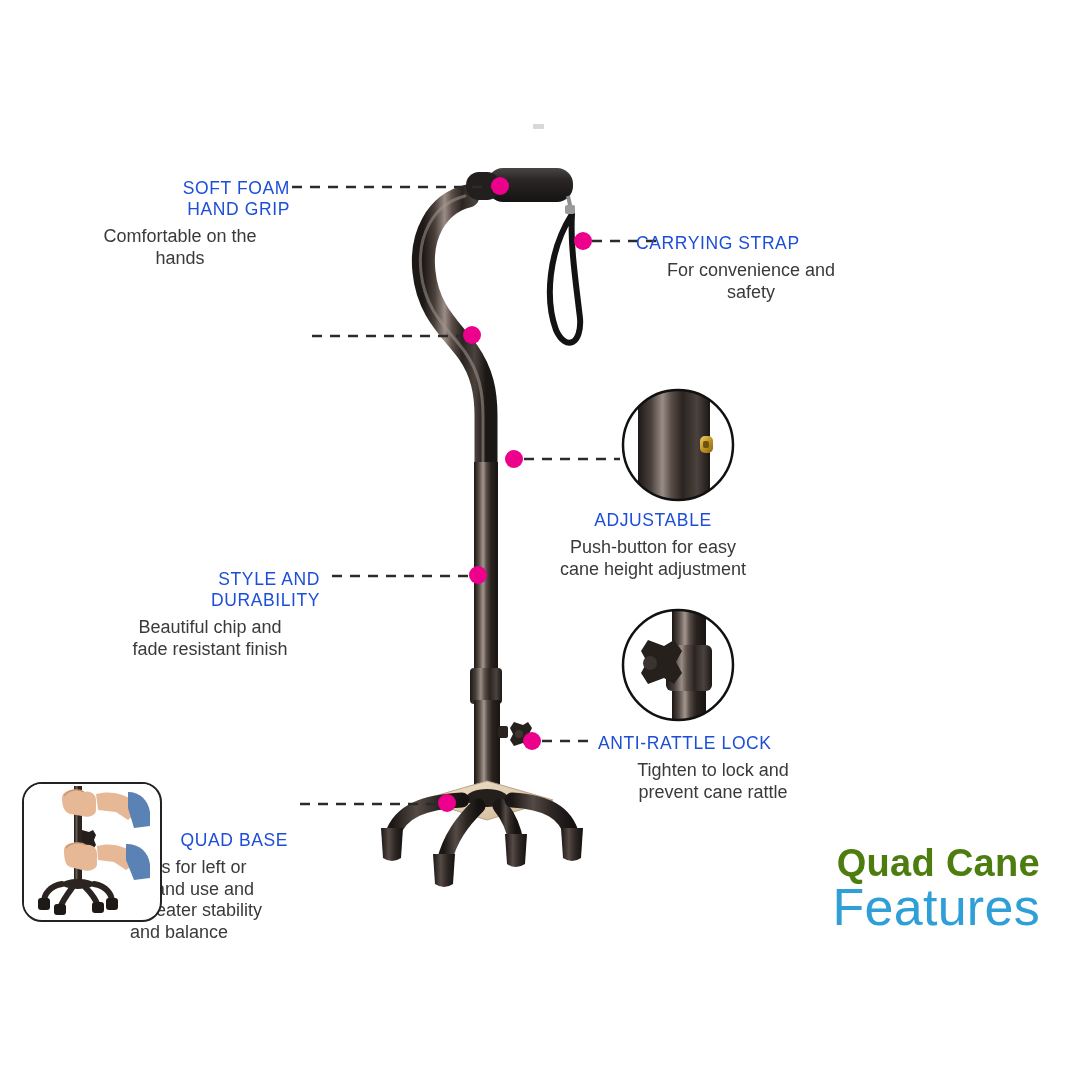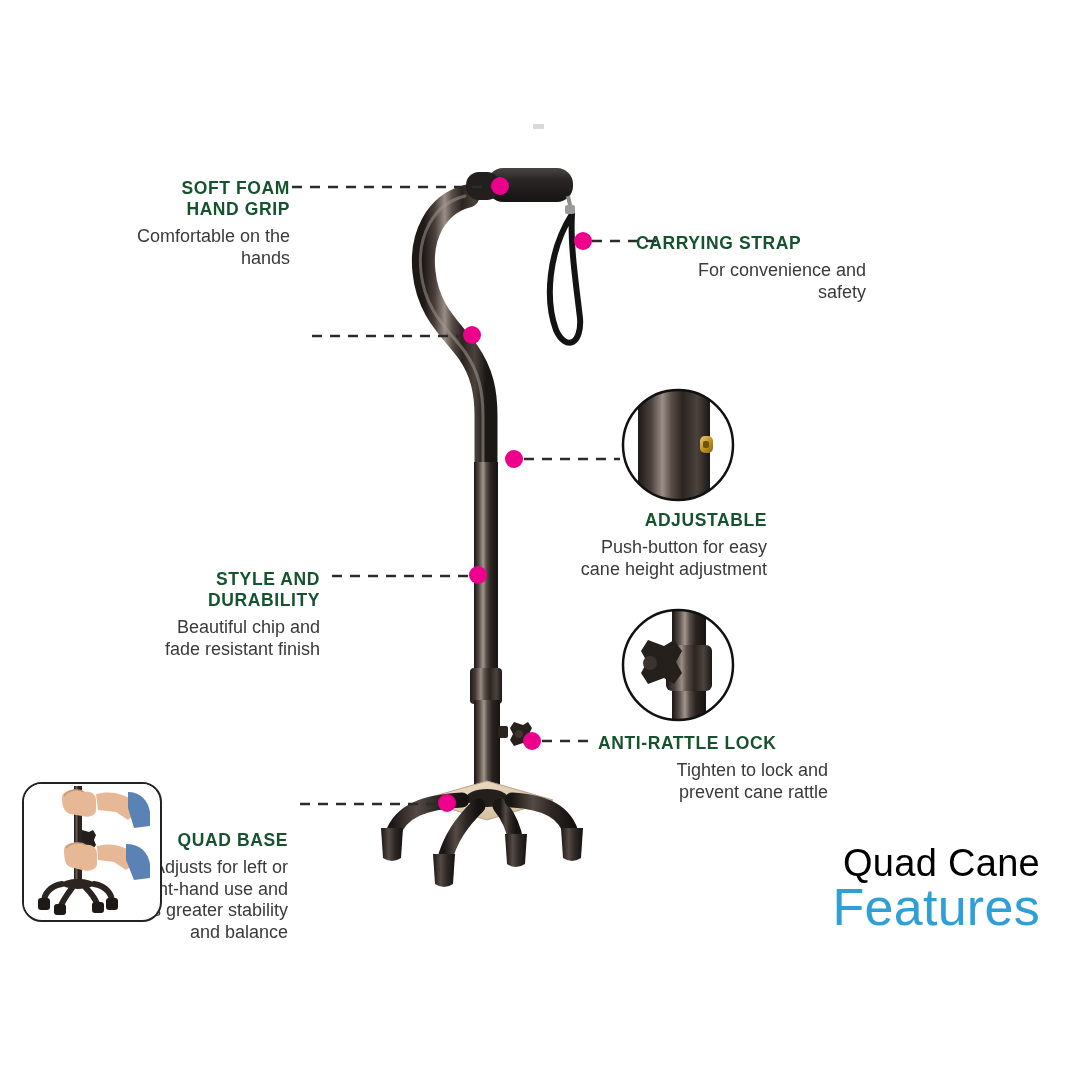--- a/index.html
+++ b/index.html
@@ -7,44 +7,44 @@
     width:1080px;height:1080px;
     background:#ffffff;
     font-family:"Liberation Sans", sans-serif;
     position:relative;overflow:hidden;
   }
   #stage{position:absolute;inset:0;width:1080px;height:1080px;}
 
   
   .callout{position:absolute;}
   .callout .ttl{
-    color:#14532d;
-    font-weight:bold;
+    color:#1d4ed8;
+    font-weight:normal;
     font-size:17.5px;
     letter-spacing:.6px;
     line-height:21px;
     margin:0 0 6px 0;
     white-space:pre-line;
   }
   .callout .desc{
     color:#3a3a3a;
     font-size:18px;
     line-height:21.5px;
     margin:0;
     white-space:pre-line;
     font-weight:400;
   }
   .ta-right{text-align:right;}
   .ta-left{text-align:left;}
-  .ta-center{text-align:right;}
+  .ta-center{text-align:center;}
 
   
   #title-lockup{position:absolute;right:40px;bottom:150px;text-align:right;}
   #title-lockup .l1{
-    color:#000000;font-weight:normal;font-size:38px;line-height:42px;letter-spacing:.3px;
+    color:#4d7c0f;font-weight:bold;font-size:38px;line-height:42px;letter-spacing:.3px;
   }
   #title-lockup .l2{
     color:#2f9fd8;font-weight:400;font-size:52px;line-height:46px;letter-spacing:.3px;
   }
 
   
   #inset-card{
     position:absolute;left:22px;top:782px;width:136px;height:136px;
     border:2px solid #222;border-radius:20px;background:#fff;overflow:hidden;
   }

